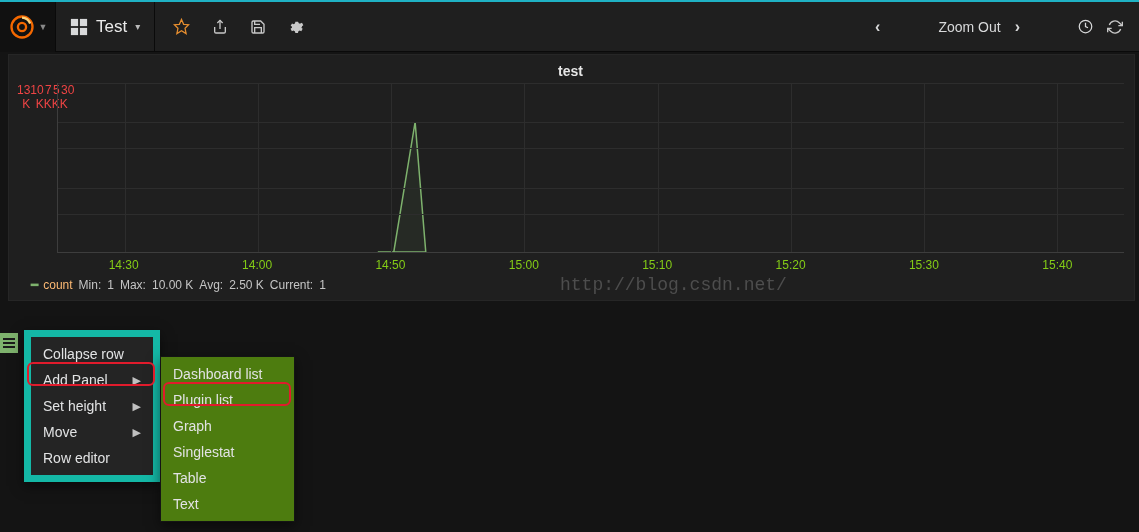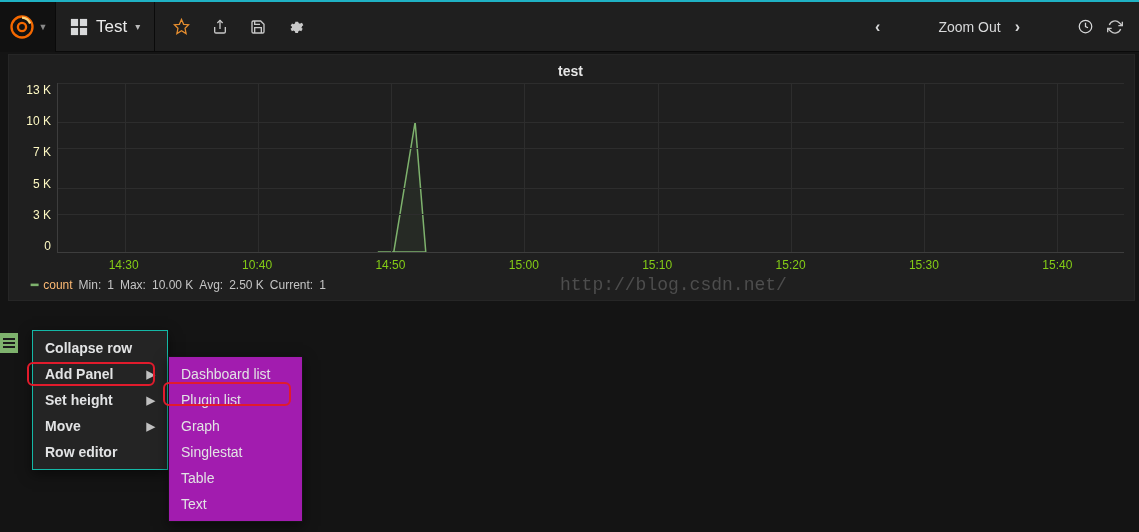--- a/index.html
+++ b/index.html
@@ -34,48 +34,47 @@
     .nav-icons { display: flex; align-items: center; gap: 22px; padding: 0 18px; }
     .nav-icon { color: #c8c8c8; cursor: pointer; display: inline-flex; }
     .nav-icon.star { color: #e58d2f; }
     .nav-right { margin-left: auto; display: flex; align-items: center; gap: 14px; padding-right: 16px; font-size: 14px; }
     .nav-btn { display: inline-flex; align-items: center; gap: 7px; cursor: pointer; color: #d8d9da; margin-left: 44px; }
     .chev { font-size: 16px; font-weight: bold; }
     .panel-wrap { background: #1f1f1f; border: 1px solid #262626; margin: 2px 4px 8px 8px; padding: 8px 10px 8px 8px; }
     .chart-area { position: relative; }
     .chart-title { text-align: center; font-weight: 700; font-size: 14px; color: #e6e6e6; padding-bottom: 4px; }
     .plot-row { display: flex; }
-    .yaxis { width: 40px; display: flex; flex-direction: column; justify-content: space-between; text-align: right; padding-right: 6px; color: #fef9c3; font-size: 12px; height: 170px; }
+    .yaxis { width: 40px; display: flex; flex-direction: row; justify-content: space-between; text-align: right; padding-right: 6px; color: #ef4444; font-size: 12px; height: 170px; }
     .grid {
       flex: 1; position: relative; height: 170px;
       border-left: 1px solid #3d3d3d; border-bottom: 1px solid #3d3d3d;
     }
     .hline { position: absolute; left: 0; right: 0; height: 1px; background: #2d2d2d; }
     .vline { position: absolute; top: 0; bottom: 0; width: 1px; background: #2d2d2d; }
     .series-path { stroke: #7eb26d; stroke-width: 1.5; fill: rgba(126,178,109,0.08); }
     .xaxis { display: flex; margin-left: 40px; justify-content: space-between; padding-top: 5px; color: #84cc16; font-size: 12px; }
     .xaxis div { flex: 1; text-align: center; }
     .legend { display: flex; align-items: center; gap: 6px; color: #c5c5c5; font-size: 12px; padding: 6px 2px 0 14px; }
     .legend .dash { color: #7eb26d; font-weight: 700; letter-spacing: -1px; }
     .legend .name { color: #fdba74; }
     .watermark { position: absolute; left: 560px; top: 275px; color: #4d4d4d; font-family: "Courier New", monospace; font-size: 18px; pointer-events: none; }
     .row-handle {
       position: absolute; left: 0; top: 333px; width: 18px; height: 20px;
       background: #7eb26d; display: flex; align-items: center; justify-content: center;
       color: #1b1b1b; cursor: pointer;
     }
     .menu1 {
-      position: absolute; left: 32px; top: 330px; width: 136px;
-      background: #242424; border: 1px solid #14b8a6; padding: 4px 0;
+      position: absolute; left: 24px; top: 330px; width: 136px;
+      background: #242424; border: 7px solid #14b8a6; padding: 4px 0;
       box-shadow: 0 4px 12px rgba(0,0,0,.5);
-      font-weight: bold;
     }
     .menu2 {
-      position: absolute; left: 168px; top: 356px; width: 135px;
-      background: #a21caf; border: 1px solid #141414; padding: 4px 0;
+      position: absolute; left: 160px; top: 356px; width: 135px;
+      background: #4d7c0f; border: 1px solid #141414; padding: 4px 0;
       box-shadow: 0 4px 12px rgba(0,0,0,.5);
     }
     .mitem {
       padding: 5px 12px 5px 12px; color: #e2e3e4; font-size: 14px; cursor: pointer;
       display: flex; align-items: center; justify-content: space-between;
     }
     .mitem .arrow { font-size: 11px; color: #c0c0c0; }
     .hl1 {
       position: absolute; left: 27px; top: 362px; width: 128px; height: 24px;
       border: 2px solid #e11b2c; border-radius: 6px; pointer-events: none;
@@ -186,21 +185,21 @@
           <div class="vline" style="left: 31.25%;"></div>
           <div class="vline" style="left: 43.75%;"></div>
           <div class="vline" style="left: 56.25%;"></div>
           <div class="vline" style="left: 68.75%;"></div>
           <div class="vline" style="left: 81.25%;"></div>
           <div class="vline" style="left: 93.75%;"></div>
         </div>
     </div>
     <div class="xaxis" id="xaxis">
         <div>14:30</div>
-        <div>10:40</div>
+        <div>14:00</div>
         <div>14:50</div>
         <div>15:00</div>
         <div>15:10</div>
         <div>15:20</div>
         <div>15:30</div>
         <div>15:40</div>
       </div>
   </div>
   <div class="legend">
     <span class="dash">━</span>

